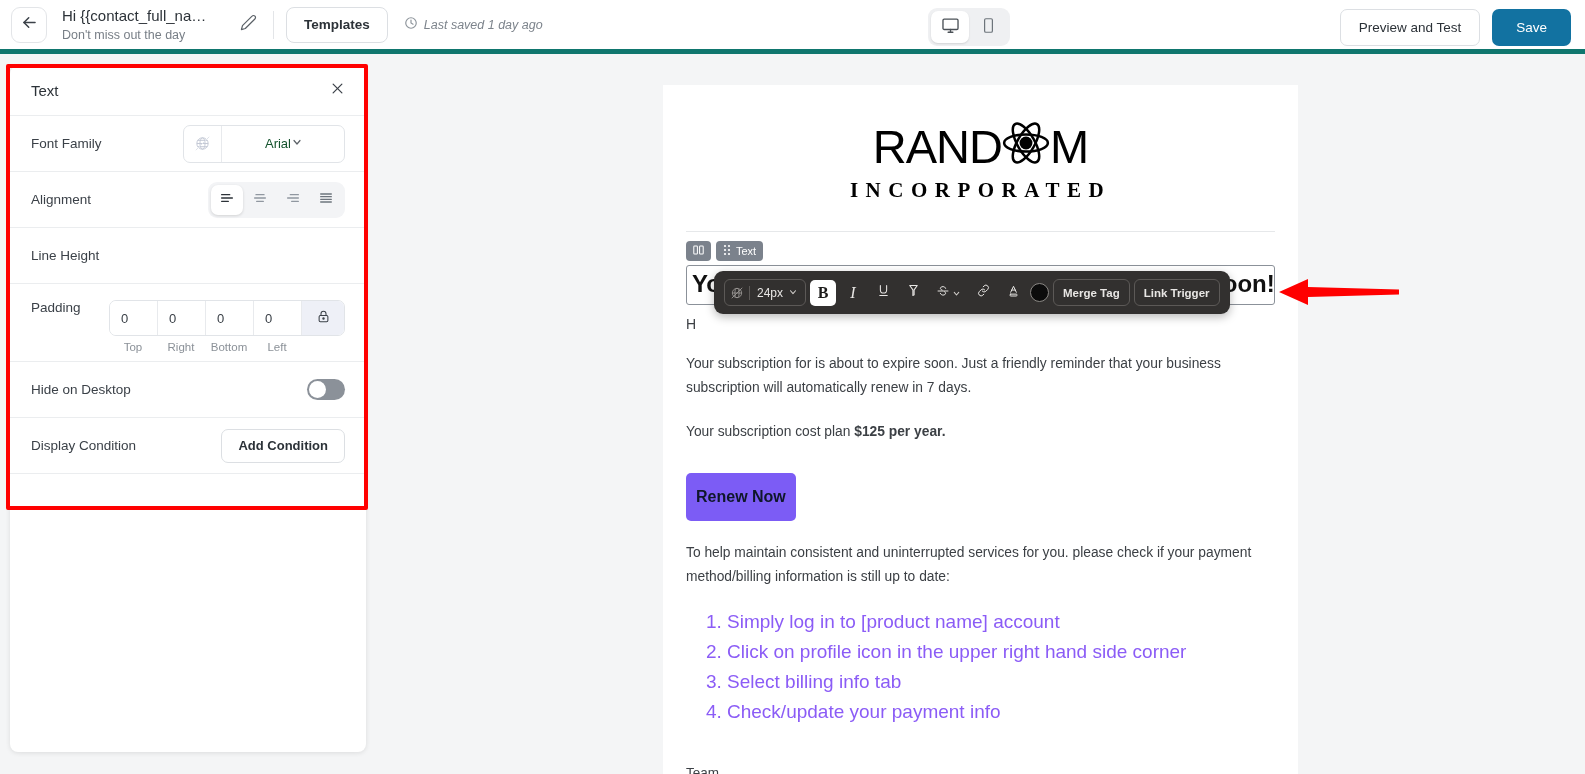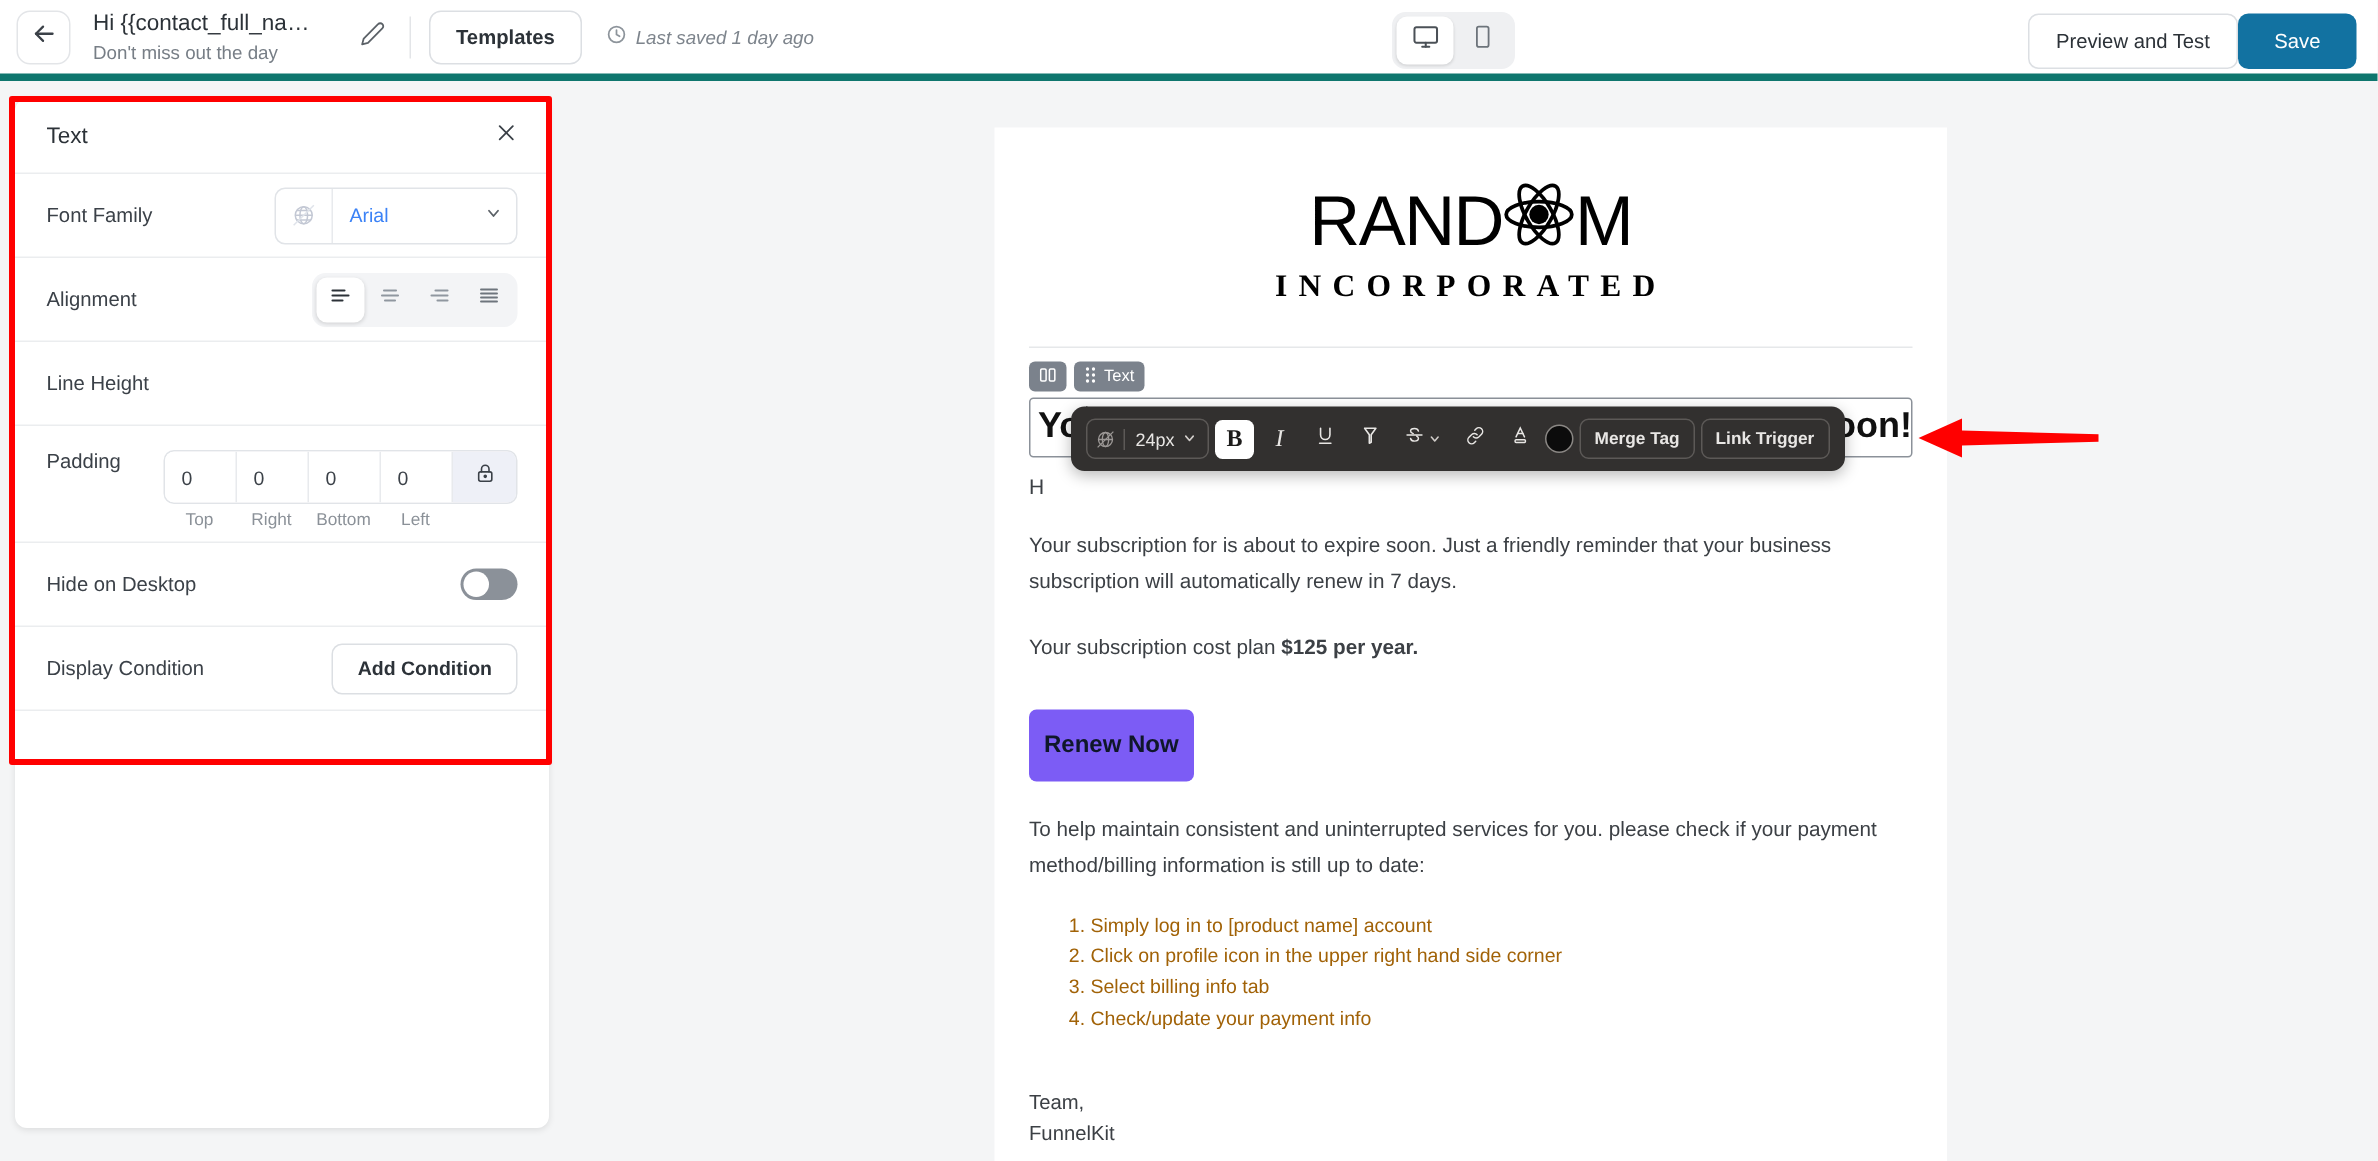--- a/index.html
+++ b/index.html
@@ -46,21 +46,21 @@
   .device-toggle {
     position: absolute; left: 928px; top: 8px;
     height: 38px; background: #eff0f2; border-radius: 9px;
     display: flex; align-items: center; padding: 3px;
   }
   .device-btn {
     width: 38px; height: 32px; border-radius: 7px;
     display: flex; align-items: center; justify-content: center; cursor: pointer;
   }
   .device-btn.active { background: #ffffff; box-shadow: 0 1px 2px rgba(0,0,0,.12); }
-  .topright { position: absolute; right: 14px; top: 9px; display: flex; align-items: flex-end; }
+  .topright { position: absolute; right: 14px; top: 9px; display: flex; align-items: flex-end; gap: 12px; }
   .preview-btn {
     height: 37px; padding: 0 18px;
     border: 1px solid #dcdfe3; border-radius: 7px; background: #fff;
     font-size: 13.5px; color: #2c3238;
     display: flex; align-items: center; cursor: pointer;
   }
   .save-btn {
     height: 37px; padding: 0 24px;
     border: none; border-radius: 7px;
     font-size: 13.5px; color: #ffffff;
@@ -94,21 +94,21 @@
   }
   .row-label { font-size: 13.5px; color: #3b4148; }
   .row.pad { min-height: 78px; align-items: flex-start; padding-top: 16px; }
 
   .font-select {
     display: flex; align-items: stretch;
     border: 1px solid #e1e4e8; border-radius: 7px; overflow: hidden;
     width: 162px; height: 38px; background: #fff;
   }
   .globe-cell { width: 38px; display: flex; align-items: center; justify-content: center; border-right: 1px solid #e8eaed; }
-  .font-name { flex: 1; display: flex; align-items: center; justify-content: space-between; padding: 0 9px 0 11px; font-size: 13px; color: #3b82f6; }
+  .font-name { flex: 1; display: flex; align-items: center; justify-content: center; padding: 0 9px 0 11px; font-size: 13px; color: #14532d; }
 
   .align-group {
     display: flex; align-items: center; background: #f3f4f6;
     border-radius: 9px; padding: 3px; gap: 1px;
   }
   .align-btn {
     width: 32px; height: 30px; border-radius: 7px;
     display: flex; align-items: center; justify-content: center; cursor: pointer;
   }
   .align-btn.active { background: #ffffff; box-shadow: 0 1px 3px rgba(0,0,0,.14); }
@@ -184,21 +184,21 @@
   .caret {
     position: absolute; left: 37px; top: 5px; width: 1px; height: 27px; background: #111;
   }
   .hi-line { padding: 11px 23px 0; font-size: 14px; color: #3c4045; }
   .para { padding: 0 23px; margin-top: 20px; font-size: 13.8px; color: #3c4045; line-height: 1.72; }
   .cta-wrap { padding: 0 23px; margin-top: 30px; }
   .cta-btn {
     display: inline-block; border-radius: 5px; color: #0f172a;
     font-weight: bold; font-size: 16px; padding: 15px 10px; cursor: pointer;
   }
-  .olist { margin: 18px 0 16px 0; padding: 0 23px 0 64px; font-size: 13px; color: #a16207; line-height: 1.58; }
+  .olist { margin: 18px 0 16px 0; padding: 0 23px 0 64px; font-size: 19px; color: #8b5cf6; line-height: 1.58; }
   .sign { padding: 0 23px; margin-top: 36px; font-size: 13.5px; color: #3c4045; line-height: 1.55; }
 
   
   .rtbar {
     position: absolute; left: 714px; top: 271px;
     height: 43px; background: #32302f; border-radius: 9px;
     display: flex; align-items: center; gap: 4px; padding: 0 10px;
     box-shadow: 0 3px 10px rgba(0,0,0,.28); z-index: 30;
   }
   .rt-size {

